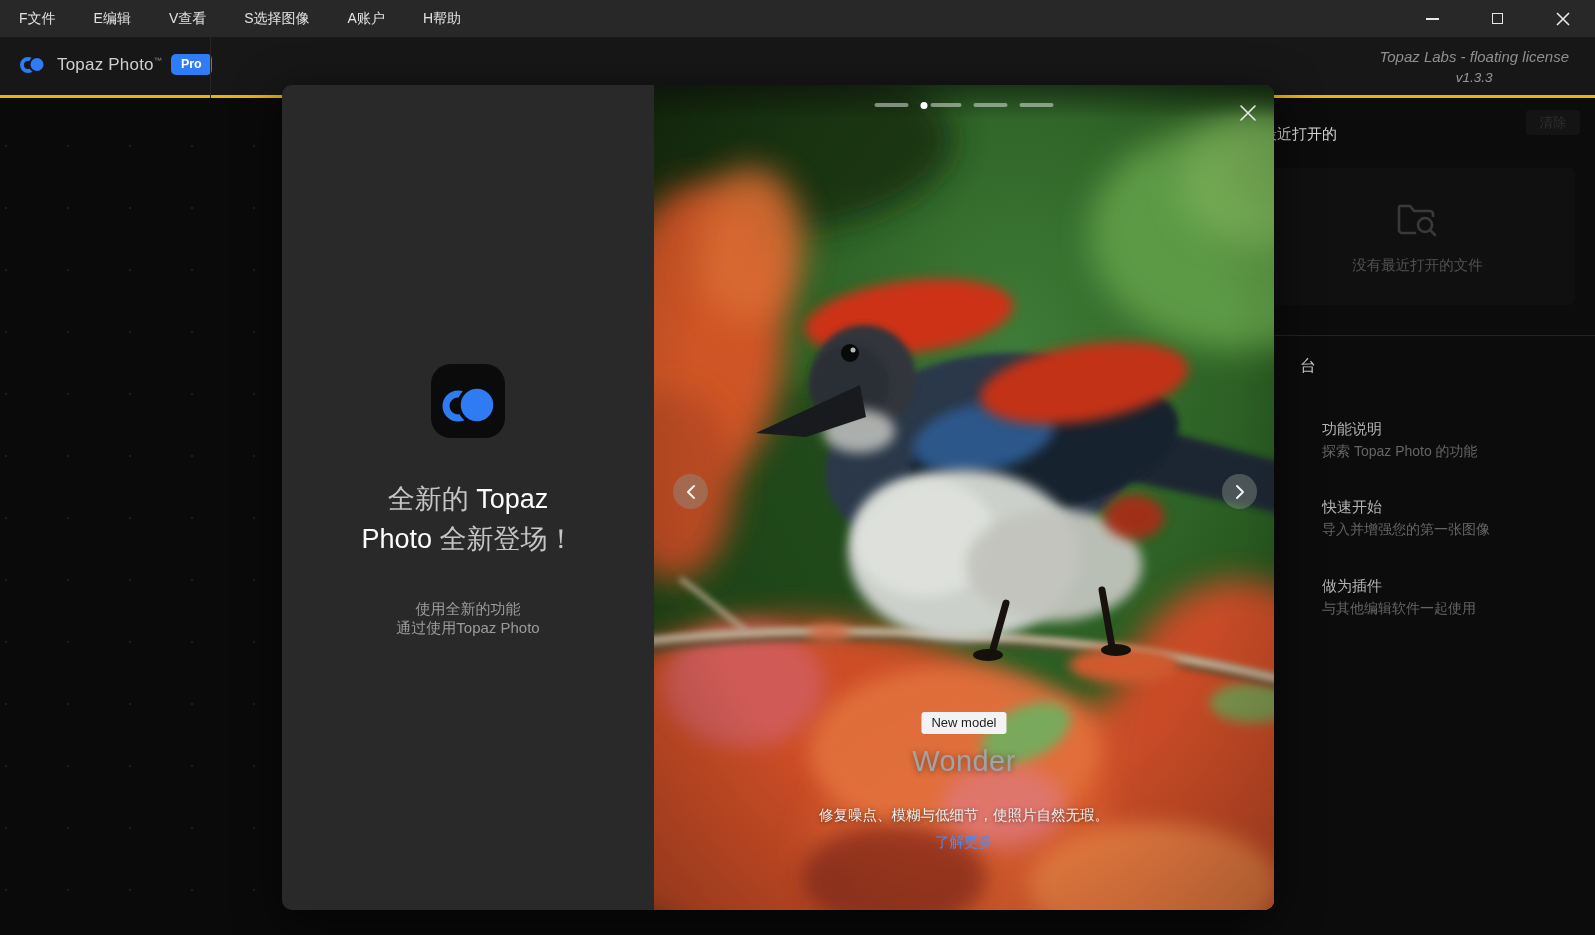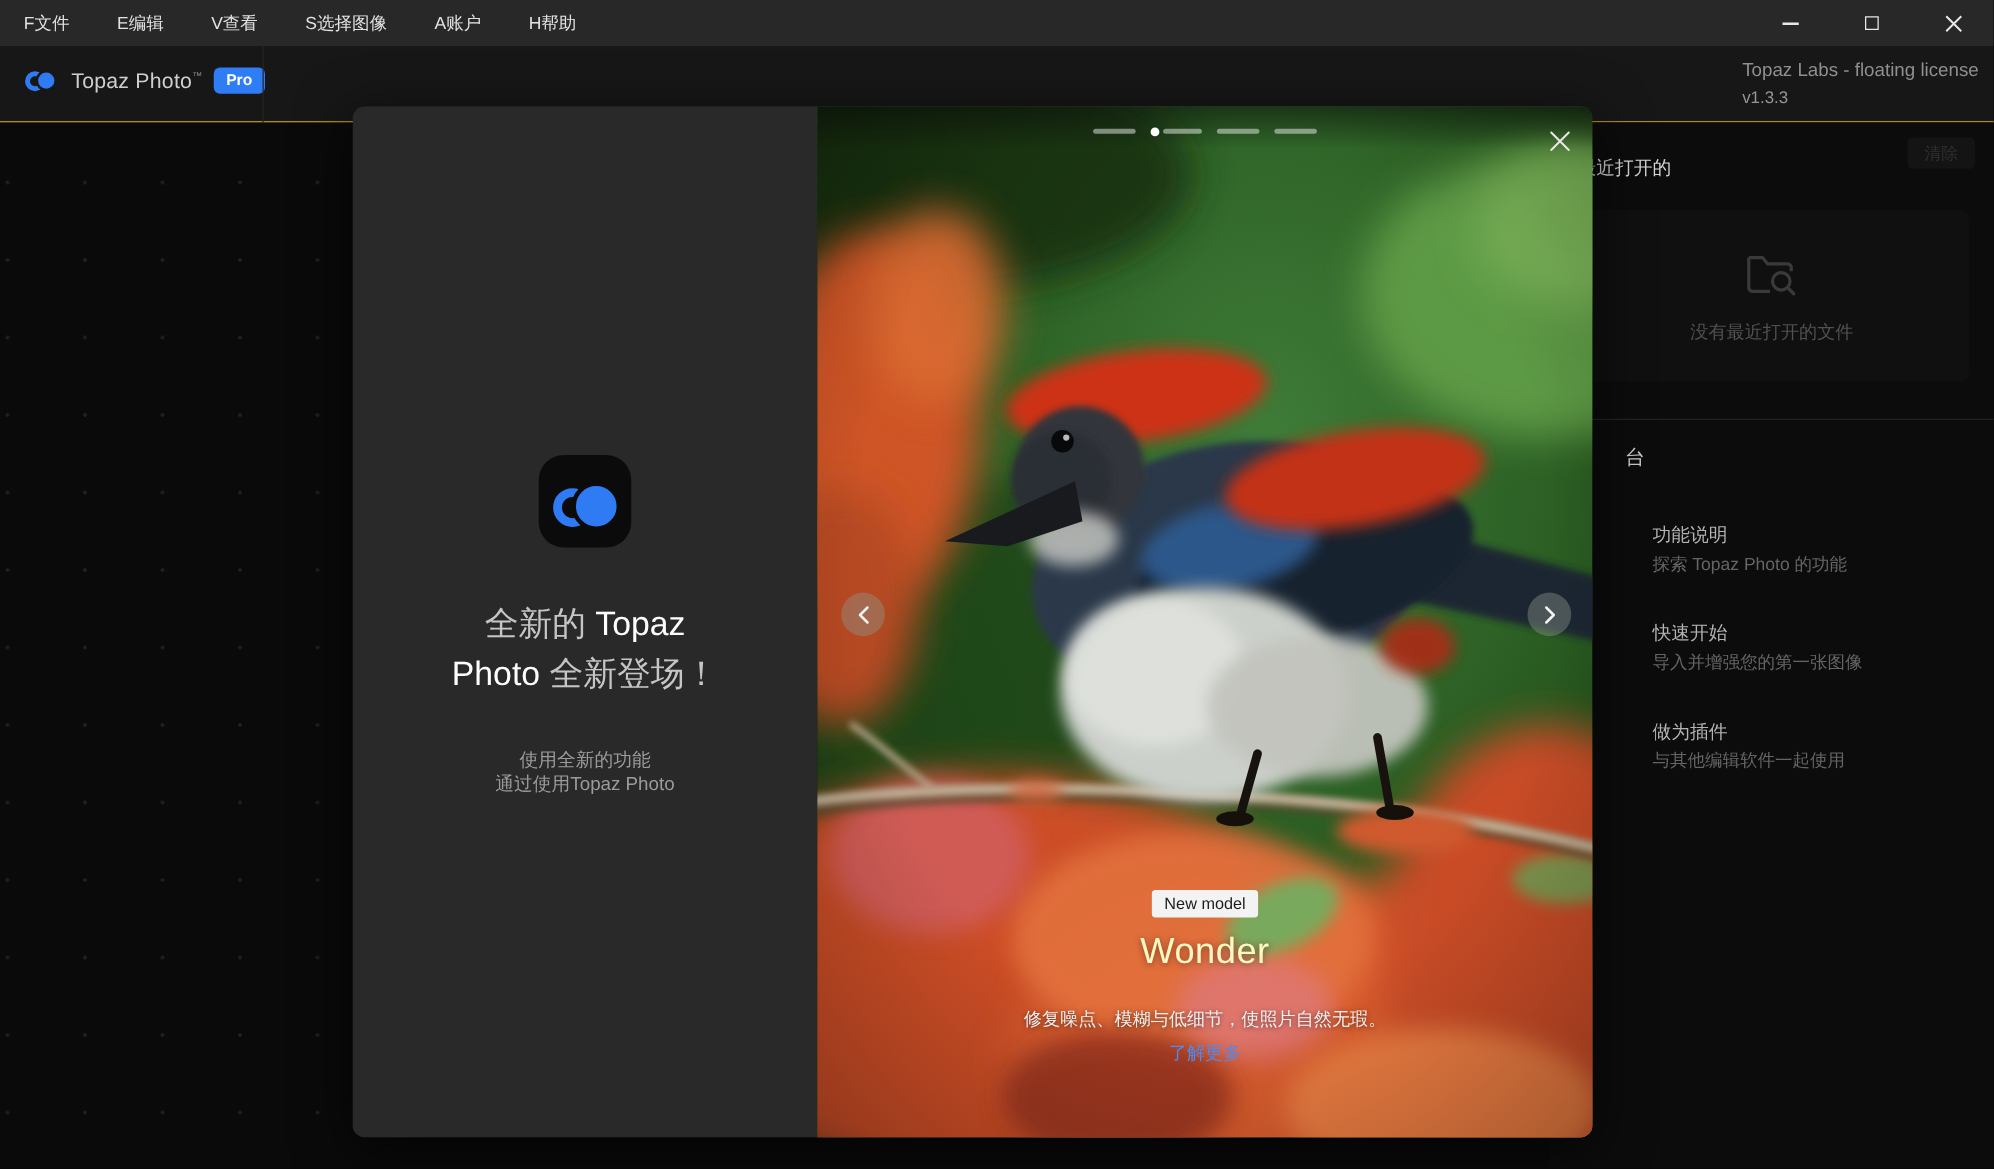--- a/index.html
+++ b/index.html
@@ -12,28 +12,28 @@
              display:flex; align-items:center; z-index:5; }
   .menu-item { padding:0 19px; height:37px; display:flex; align-items:center;
                color:#e2e2e2; font-size:14px; cursor:default; }
   .win-controls { position:absolute; right:0; top:0; height:37px; display:flex; }
   .win-btn { width:65px; height:37px; display:flex; align-items:center; justify-content:center; }
   .min-glyph { width:13px; height:2px; background:#e8e8e8; display:block; }
   .max-glyph { width:11px; height:11px; border:1.6px solid #e8e8e8; display:block; }
 
   
   .header { position:absolute; top:37px; left:0; right:0; height:61px; background:#171717;
-            border-bottom:1px solid #eab308; }
+            border-bottom:3px solid #eab308; }
   .brand { position:absolute; left:18px; top:14px; display:flex; align-items:center; gap:9px; }
   .brand-name { color:#cfcfcf; font-size:17px; letter-spacing:.2px; }
   .brand-name sup { font-size:8px; color:#8a8a8a; }
   .pro-badge { background:#2e7cf6; color:#fff; font-size:12.5px; font-weight:bold;
                padding:4px 10px; border-radius:5px; line-height:1; }
   .header-divider { position:absolute; left:210px; top:0; width:1px; height:61px; background:#262626; }
-  .license-block { position:absolute; right:12px; top:9px; text-align:left; }
+  .license-block { position:absolute; right:26px; top:9px; text-align:center; font-style:italic; }
   .license-line { color:#8f8f8f; font-size:15px; line-height:22px; }
   .version-line { color:#979797; font-size:13.5px; line-height:20px; }
 
   
   .canvas { position:absolute; top:98px; left:0; right:0; bottom:0; background-color:#0a0a0a;
             background-image:radial-gradient(circle,#1f1f1f 1.3px,transparent 1.5px);
             background-size:62px 62px; background-position:-25px 17px; }
 
   
   .sidebar { position:absolute; top:98px; right:0; bottom:0; width:355px; background:#0c0c0c; }
@@ -76,21 +76,21 @@
   .page-seg { width:31px; height:4px; border-radius:2px; background:rgba(235,240,235,.5); }
   .carousel-close { position:absolute; top:14px; right:12px; width:28px; height:28px;
                     display:flex; align-items:center; justify-content:center; background:transparent; border:none; }
   .nav-btn { position:absolute; top:389px; width:35px; height:35px; border-radius:50%; border:none;
              background:rgba(140,150,140,.42); display:flex; align-items:center; justify-content:center; }
   .nav-prev { left:19px; } .nav-next { right:17px; }
   .slide-badge { position:absolute; top:627px; left:50%; transform:translateX(-50%);
                  background:#f3f3f3; color:#1d1d1d; font-size:13px; padding:4px 10px;
                  border-radius:3px; line-height:1.1; white-space:nowrap; }
   .slide-title { position:absolute; top:660px; left:0; right:0; text-align:center;
-                 color:#fef9c3; font-size:29px; letter-spacing:.4px;
+                 color:#a3a3a3; font-size:29px; letter-spacing:.4px;
                  text-shadow:0 1px 6px rgba(0,0,0,.45); }
   .slide-desc { position:absolute; top:721px; left:0; right:0; text-align:center;
                 color:#f0efee; font-size:14.5px; text-shadow:0 1px 4px rgba(0,0,0,.55); }
   .learn-more { position:absolute; top:748px; left:0; right:0; text-align:center;
                 color:#4b8bf4; font-size:14.5px; text-decoration:none; }
 </style>
 </head>
 <body>
 
 <div class="app">

